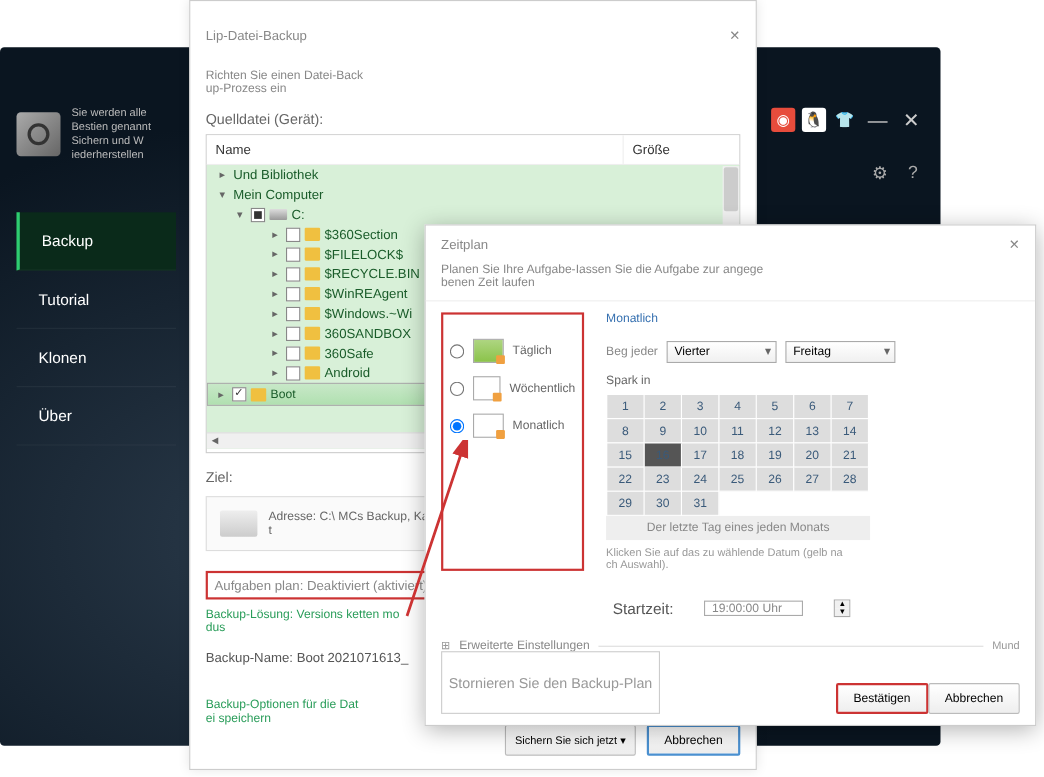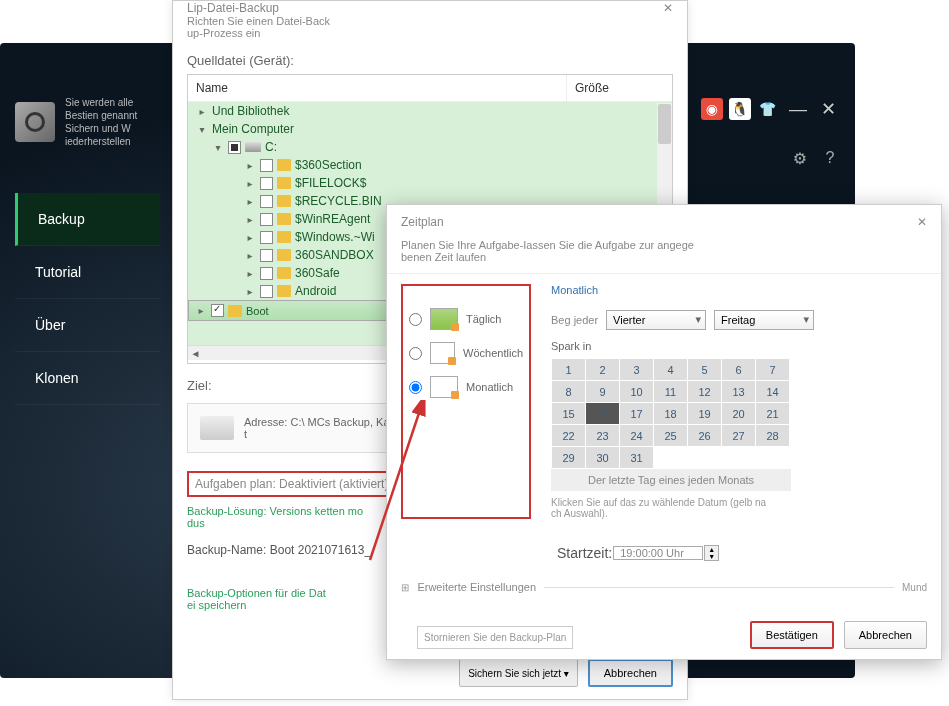--- a/index.html
+++ b/index.html
@@ -19,21 +19,21 @@
 .settings-row { position: absolute; right: 15px; top: 105px; display: flex; gap: 10px; }
 .gear, .help { width: 20px; height: 20px; color: #aaa; display: flex; align-items: center; justify-content: center; }
 
 .sidebar { position: absolute; left: 15px; top: 150px; width: 145px; }
 .side-item { color: #fff; font-size: 14px; padding: 18px 20px; cursor: pointer; border-bottom: 1px solid rgba(255,255,255,0.05); }
 .side-item.active { background: #0a2a1a; border-left: 3px solid #2ecc71; }
 
 .green-box { position: absolute; right: 65px; top: 170px; width: 100px; height: 70px; background: #27ae60; border-radius: 3px; display: flex; align-items: center; justify-content: center; color: rgba(255,255,255,0.4); font-size: 30px; }
 
 .dlg1 { position: absolute; left: 172px; top: 0; width: 516px; height: 700px; background: #fff; border: 1px solid #ccc; box-shadow: 0 0 10px rgba(0,0,0,0.1); }
-.dlg1-head { padding: 0 14px; display: flex; justify-content: space-between; align-items: center; color: #888; font-size: 12px; }
+.dlg1-head { padding: 24px 14px; display: flex; justify-content: space-between; align-items: center; color: #888; font-size: 12px; }
 .dlg1-sub { padding: 0 14px 8px; color: #888; font-size: 11px; }
 .dlg1-body { padding: 0 14px; }
 .section-label { color: #666; font-size: 13px; margin: 6px 0; }
 .tree-box { border: 1px solid #ccc; height: 290px; background: #fff; position: relative; }
 .tree-header { display: flex; background: #fff; border-bottom: 1px solid #eee; font-size: 12px; color: #333; }
 .th-name { flex: 1; padding: 6px 8px; border-right: 1px solid #eee; }
 .th-size { width: 105px; padding: 6px 8px; }
 .tree-scroll { height: 258px; overflow: hidden; background: #d8f0d8; position: relative; }
 .tree-row { display: flex; align-items: center; font-size: 12px; padding: 2px 4px; gap: 4px; }
 .tree-row .exp { width: 12px; text-align: center; color: #666; font-size: 10px; }
@@ -83,33 +83,33 @@
 .cal-selects { display: flex; gap: 8px; align-items: center; margin-bottom: 10px; }
 .cal-selects label { font-size: 11px; color: #888; }
 .sel { border: 1px solid #aaa; padding: 3px 20px 3px 6px; font-size: 11px; background: linear-gradient(#fff,#f0f0f0); position: relative; }
 .sel::after { content: '▾'; position: absolute; right: 4px; top: 2px; color: #666; }
 .spark { font-size: 11px; color: #666; margin-bottom: 6px; }
 .calendar { border-collapse: collapse; }
 .calendar td { width: 34px; height: 22px; border: 1px solid #fff; text-align: center; font-size: 11px; background: #ddd; color: #3a5a7a; cursor: pointer; }
 .calendar td.dark { background: #555; }
 .last-day { width: 240px; padding: 5px; font-size: 11px; text-align: center; background: #eee; color: #888; margin-top: 0; }
 .cal-hint { font-size: 10px; color: #999; margin-top: 6px; width: 240px; }
-.start-row { display: flex; align-items: center; gap: 1px; margin-top: 16px; padding-left: 170px; }
+.start-row { display: flex; align-items: center; gap: 28px; margin-top: 16px; padding-left: 170px; }
 .start-row label { font-size: 14px; color: #555; }
 .time-input { border: 1px solid #aaa; padding: 0 6px; font-size: 11px; color: #888; width: 90px; }
 .spinner { display: inline-flex; flex-direction: column; border: 1px solid #aaa; }
 .spinner span { font-size: 7px; padding: 0 3px; background: #f0f0f0; }
 .adv-row { display: flex; align-items: center; padding: 0 14px; margin-top: 20px; gap: 8px; }
 .adv-row .expand { font-size: 10px; color: #999; }
 .adv-row .lbl { font-size: 11px; color: #888; }
 .adv-row .line { flex: 1; height: 1px; background: #ddd; }
 .adv-row .mund { font-size: 10px; color: #999; }
 .dlg2-foot { position: absolute; bottom: 10px; left: 14px; right: 14px; display: flex; justify-content: space-between; align-items: flex-end; }
-.storn-wrap { border: 1px solid #ccc; padding: 5px 6px; font-size: 10px; color: #999; margin-left: 16px; }
-.foot-btns { display: flex; gap: 10px; }
+.storn-wrap { border: 1px solid #ccc; padding: 20px 6px; font-size: 13px; color: #999; }
+.foot-btns { display: flex; }
 .btn.confirm { border: 2px solid #c33; }
 
 .arrow-svg { position: absolute; left: 360px; top: 400px; pointer-events: none; z-index: 50; }
 </style>
 </head>
 <body>
 
 <div class="app-bg">
   <div class="app-header">
     <div class="safe-icon">
@@ -127,22 +127,22 @@
     <div class="win-min">—</div>
     <div class="win-close">✕</div>
   </div>
   <div class="settings-row">
     <div class="gear">⚙</div>
     <div class="help">?</div>
   </div>
   <div class="sidebar">
     <div class="side-item active">Backup</div>
     <div class="side-item">Tutorial</div>
+    <div class="side-item">Klonen</div>
     <div class="side-item">Über</div>
-    <div class="side-item">Klonen</div>
   </div>
   <div class="green-box">▶</div>
 </div>
 
 <div class="dlg1">
   <div class="dlg1-head">
     <span>Lip-Datei-Backup</span>
     <span style="cursor:pointer;">✕</span>
   </div>
   <div class="dlg1-sub" style="white-space:pre-line;">Richten Sie einen Datei-Back

